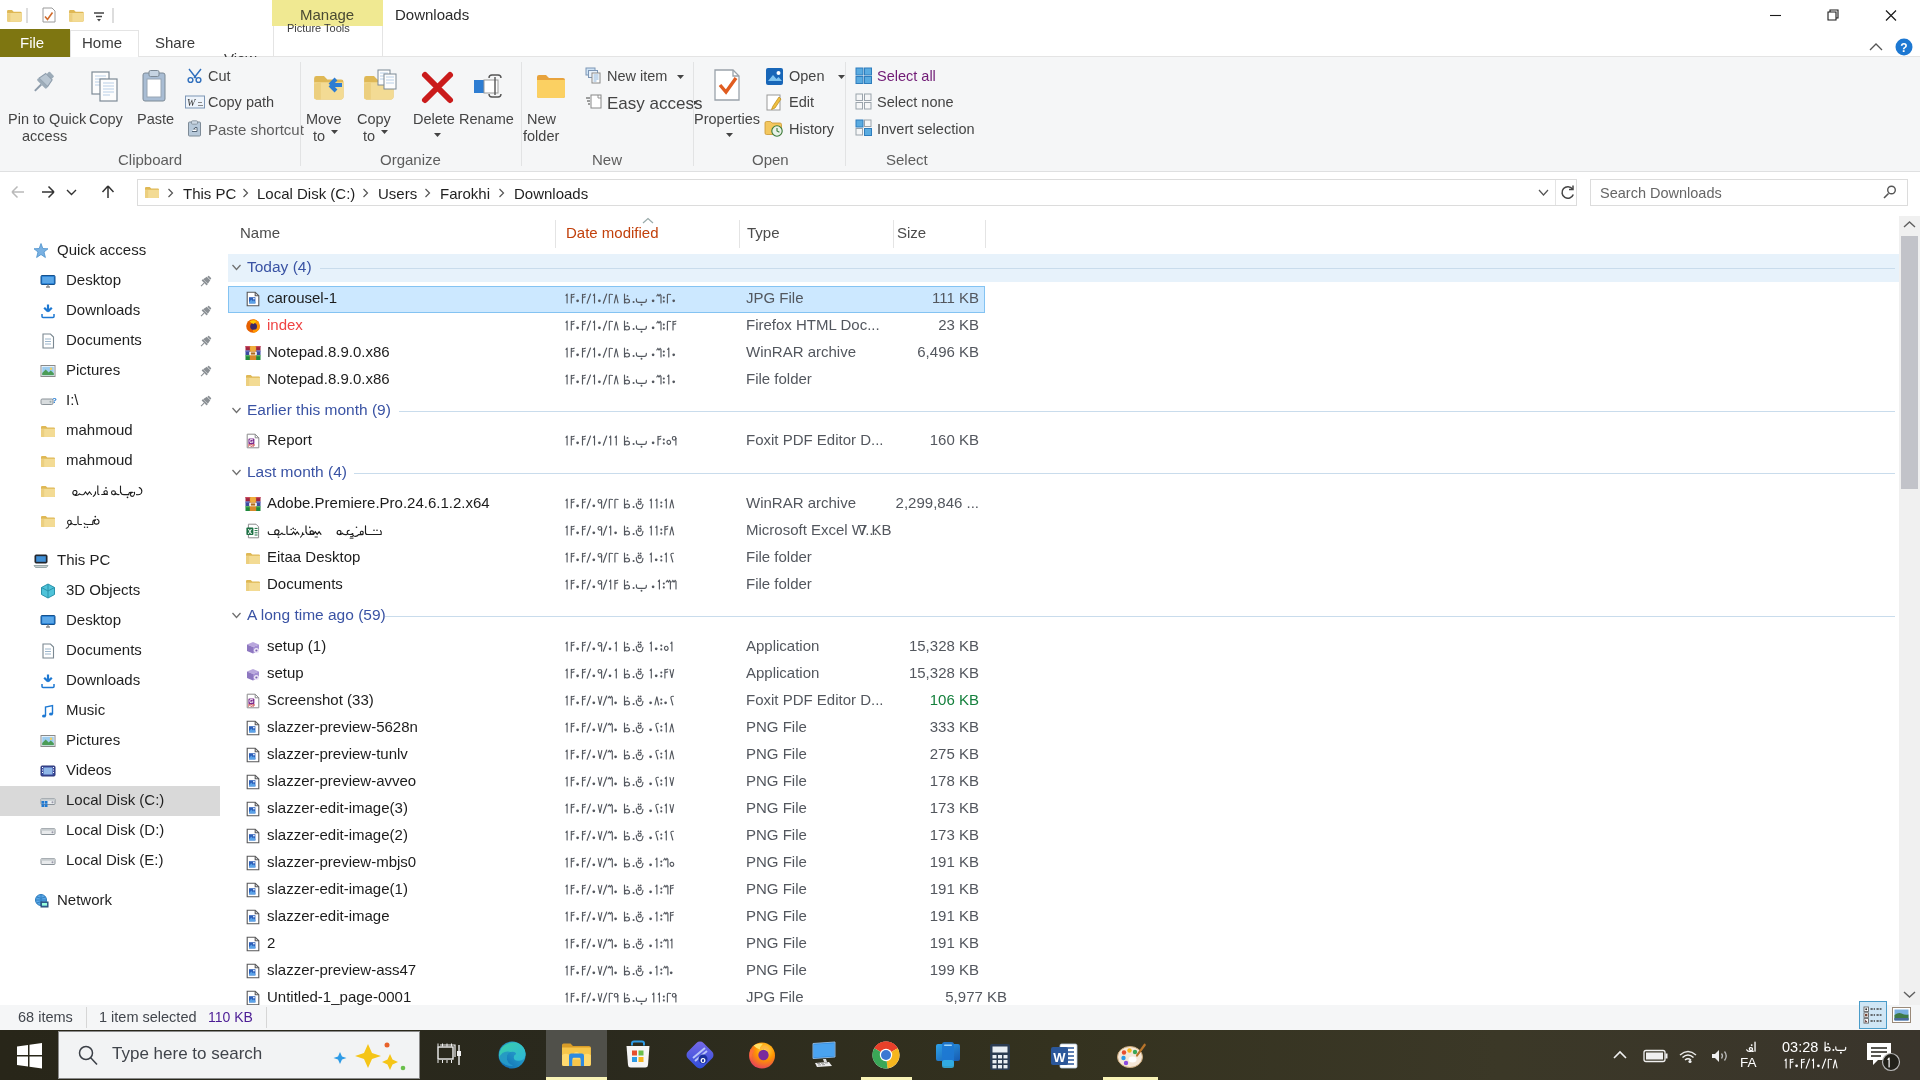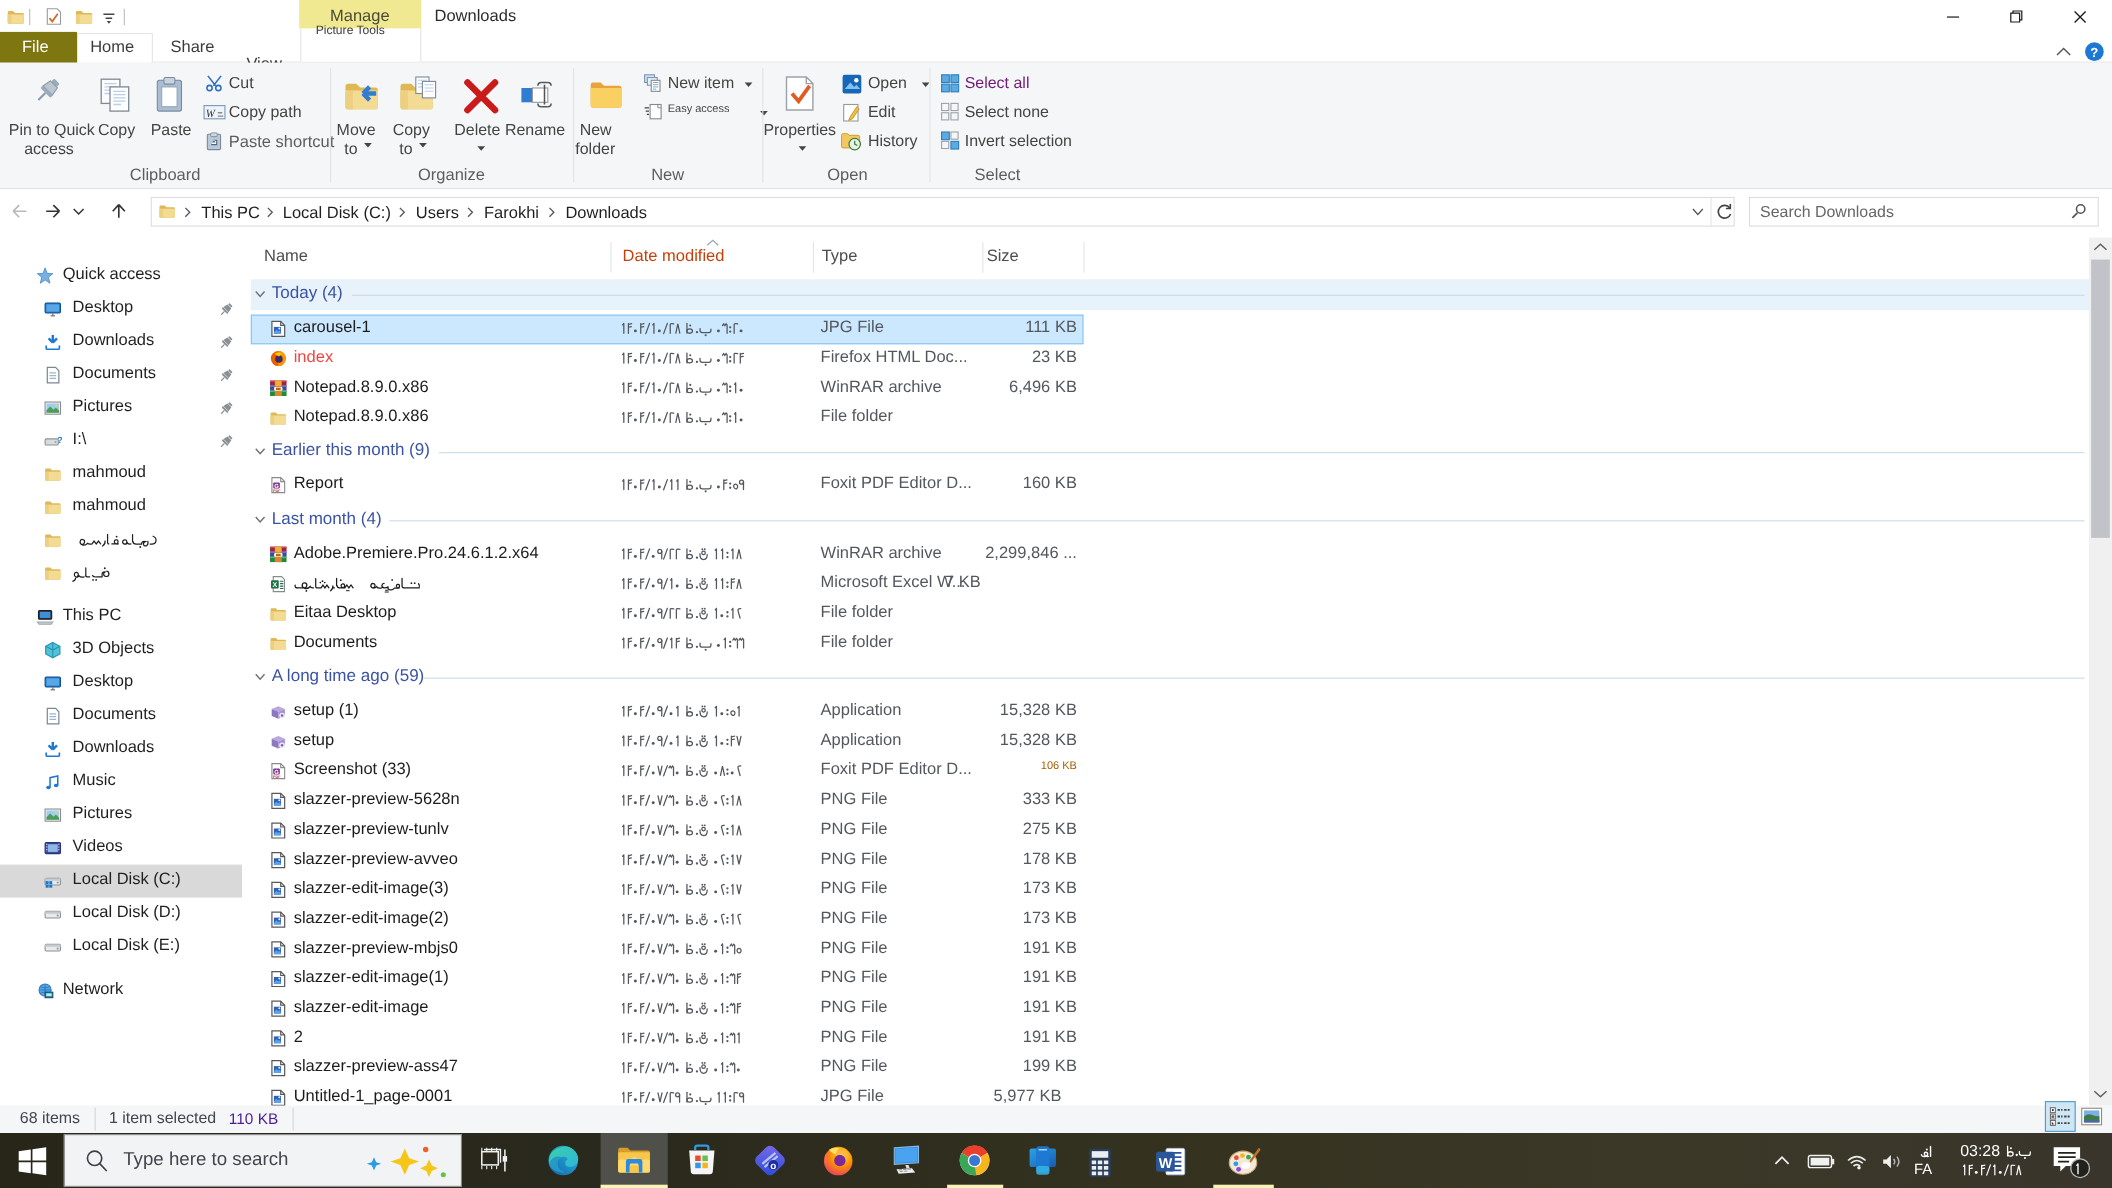--- a/index.html
+++ b/index.html
@@ -300,21 +300,21 @@
   </svg>
 <div class="a txt" style="left:607px;top:68px;font-size:14.5px;color:#444">New item</div>
 <svg class="a" style="left:676px;top:73px" width="10" height="8">
     <path d="M1,2 l3.5,4 3.5,-4z" fill="#444"></path>
   </svg>
 <svg class="a" style="left:585px;top:93px" width="18" height="18">
     <rect x="6" y="2" width="10" height="13" fill="#fff" stroke="#888"></rect>
     <path d="M13,2 v3 h3" fill="none" stroke="#888" stroke-width=".9"></path>
     <path d="M1,5 h4 M2,8 h3 M3,11 h2" stroke="#444" stroke-width="1.2"></path>
   </svg>
-<div class="a txt" style="left:607px;top:94px;font-size:10px;color:#444">Easy access</div>
+<div class="a txt" style="left:607px;top:94px;font-size:17px;color:#444">Easy access</div>
 <svg class="a" style="left:690px;top:99px" width="10" height="8">
     <path d="M1,2 l3.5,4 3.5,-4z" fill="#444"></path>
   </svg>
 <div class="a txt" style="left:592px;top:151px;font-size:15px;color:#5d5d5d">New</div>
 <div class="a" style="left:693px;top:62px;width:1px;height:104px;background:#e2e3e4"></div>
 <svg class="a" style="left:711px;top:68px" width="38" height="38">
     <path d="M4,2 L22,2 L28,8 L28,32 L4,32 Z" fill="#fff" stroke="#9aa3ab" stroke-width="1.3"></path>
     <path d="M22,2 L22,8 L28,8" fill="none" stroke="#9aa3ab" stroke-width="1.3"></path>
     <path d="M9,17 l6,7 10,-14" stroke="#e05c20" stroke-width="3.4" fill="none"></path>
   </svg>
@@ -973,21 +973,21 @@
         <use href="#pqaf" x="71.6"></use>
         <use href="#p0" x="84.2"></use>
         <use href="#p8" x="89.8"></use>
         <use href="#pco" x="95.4"></use>
         <use href="#p0" x="99.2"></use>
         <use href="#p6" x="104.8"></use>
       </g>
     </svg>
   </div>
 <div class="a txt" style="left:746px;top:691px;font-size:15px;color:#53575e">Foxit PDF Editor D...</div>
-<div class="a txt" style="left:859px;top:691px;width:120px;text-align:right;font-size:10px;color:#a16207">106 KB</div>
+<div class="a txt" style="left:859px;top:691px;width:120px;text-align:right;font-size:15px;color:#15803d">106 KB</div>
 <svg class="a" style="left:245px;top:720px" width="16" height="16" viewBox="0 0 16 16">
     <use href="#fi-img"></use>
   </svg>
 <div class="a txt" style="left:267px;top:718px;font-size:15px;color:#1c1c1c">slazzer-preview-5628n</div>
 <div class="a" style="left:563px;top:719px">
     <svg width="112" height="19">
       <g stroke="#53575e" stroke-width="1.15" fill="none" stroke-linecap="round" color="#53575e">
         <use href="#p1" x="0.0"></use>
         <use href="#p4" x="5.6"></use>
         <use href="#p0" x="11.2"></use>
@@ -1303,21 +1303,21 @@
         <use href="#pbeh" x="71.6"></use>
         <use href="#p1" x="86.7"></use>
         <use href="#p1" x="92.3"></use>
         <use href="#pco" x="97.9"></use>
         <use href="#p2" x="101.7"></use>
         <use href="#p9" x="107.3"></use>
       </g>
     </svg>
   </div>
 <div class="a txt" style="left:746px;top:988px;font-size:15px;color:#53575e">JPG File</div>
-<div class="a txt" style="left:845px;top:988px;width:120px;text-align:right;font-size:15px;color:#53575e">5,977 KB</div>
+<div class="a txt" style="left:887px;top:988px;width:120px;text-align:right;font-size:15px;color:#53575e">5,977 KB</div>
 <div class="a" style="left:1899px;top:216px;width:21px;height:789px;background:#f0f0f0"></div>
 <svg class="a" style="left:1899px;top:218px" width="21" height="14">
     <path d="M5,9 l5.5,-5 5.5,5" fill="none" stroke="#606060" stroke-width="1.4"></path>
   </svg>
 <svg class="a" style="left:1899px;top:988px" width="21" height="14">
     <path d="M5,4 l5.5,5 5.5,-5" fill="none" stroke="#606060" stroke-width="1.4"></path>
   </svg>
 <div class="a" style="left:1901px;top:236px;width:17px;height:253px;background:#c2c3c9"></div>
 <div class="a" style="left:0px;top:1005px;width:1920px;height:25px;background:#f5f6f7"></div>
 <div class="a txt" style="left:18px;top:1009px;font-size:14.5px;color:#42464d">68 items</div>

